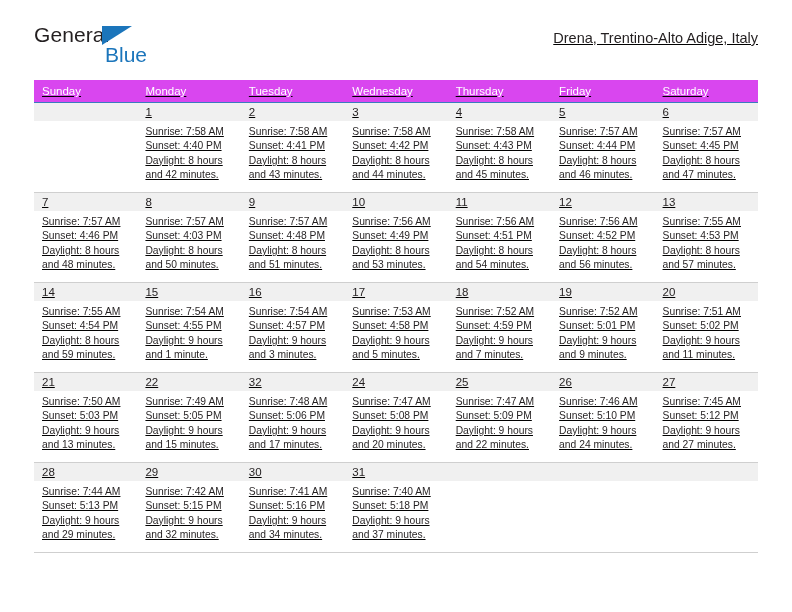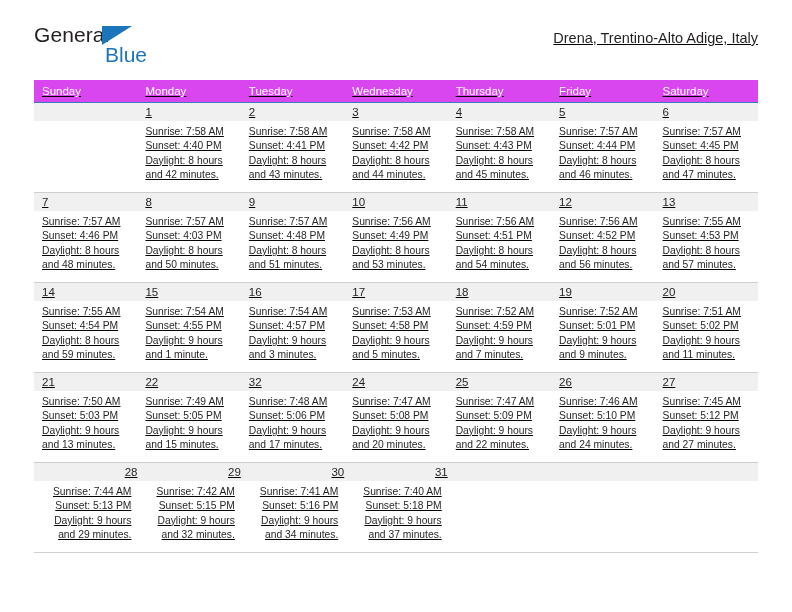--- a/index.html
+++ b/index.html
@@ -105,21 +105,20 @@
     padding: 0;
     border-top: 1px solid #cfcfcf;
     height: 90px;
     box-sizing: border-box;
   }
   .calendar tbody tr:first-child td {
     border-top: 1px solid #3a7cbe;
   }
   .calendar tbody tr:last-child td {
     border-bottom: 1px solid #cfcfcf;
-    text-align: right;
   }
   .daynum {
     background: #f0f0f0;
     font-size: 11.5px;
     color: #231f20;
     padding: 3px 0 4px 8px;
     height: 18px;
     box-sizing: border-box;
   }
   td.empty .daynum {

